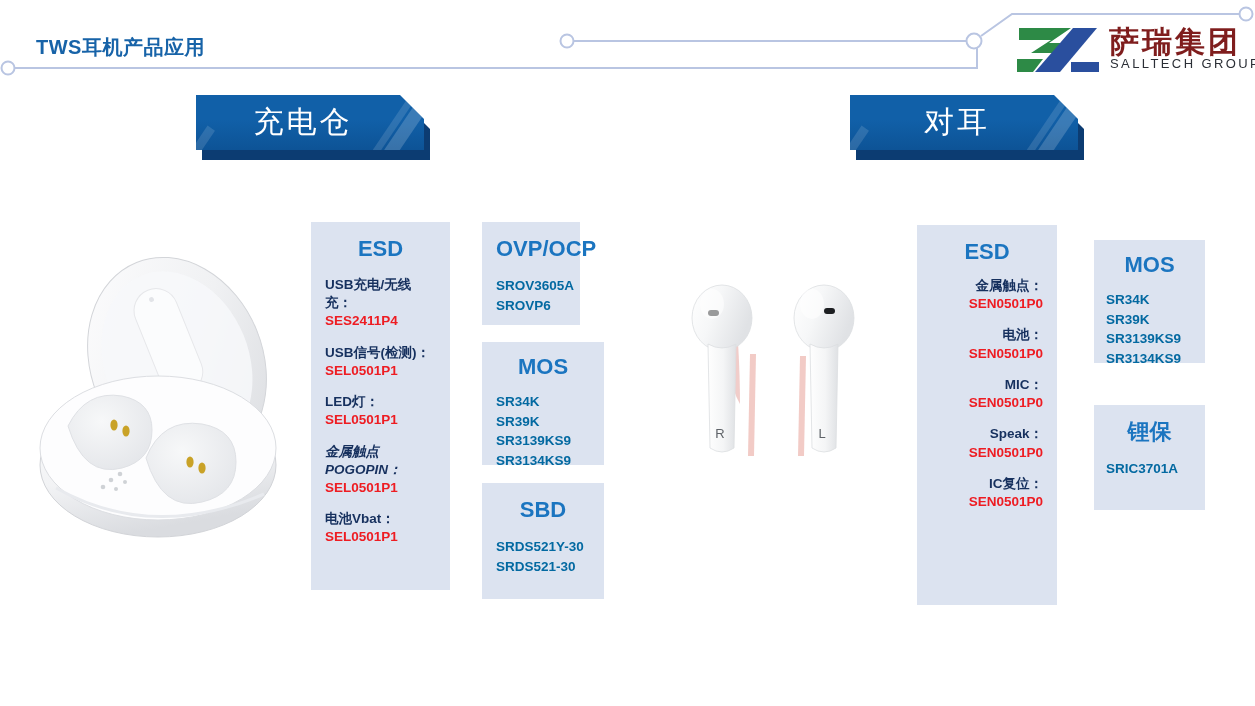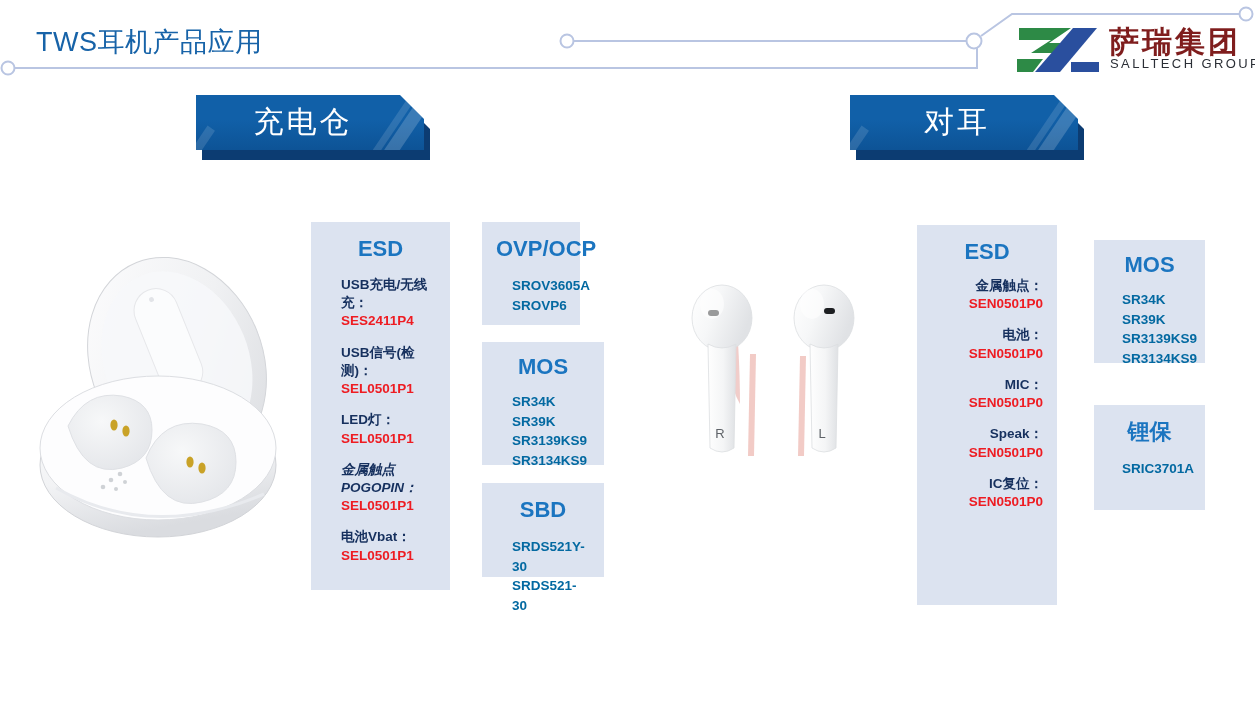--- a/index.html
+++ b/index.html
@@ -7,22 +7,22 @@
     width:1255px;height:706px;
     background:#ffffff;
     font-family:"Liberation Sans","DejaVu Sans",sans-serif;
     overflow:hidden;
     position:relative;
   }
   #slide{position:absolute;inset:0;width:1255px;height:706px;}
 
   
   #page-title{
-    position:absolute;left:36px;top:24px;
-    font-size:27px;font-weight:normal;
+    position:absolute;left:36px;top:34px;
+    font-size:20px;font-weight:bold;
     color:#1763a8;
     letter-spacing:0.5px;
     white-space:nowrap;
   }
   #deco-lines{position:absolute;left:0;top:0;width:1255px;height:95px;}
 
   
   #logo{position:absolute;left:1013px;top:24px;width:232px;height:52px;}
   #logo-mark{position:absolute;left:0;top:2px;width:90px;height:48px;}
   #logo-cn{
@@ -69,21 +69,21 @@
     color:#ffffff;font-size:30px;letter-spacing:3px;
     padding-right:14px;box-sizing:border-box;
   }
 
   
   .card{position:absolute;background:#dce3f0;box-sizing:border-box;}
   .card .ctitle{
     text-align:center;color:#1b75c0;font-weight:bold;
     font-size:22px;line-height:1;
   }
-  .card .cbody{margin-top:16px;margin-left:16px;}
+  .card .cbody{margin-top:16px;}
   .entry{margin-bottom:13px;}
   .entry .lbl{color:#16305e;font-weight:bold;font-size:13.5px;line-height:1.35;}
   .entry .val{color:#ee1c22;font-weight:bold;font-size:13.5px;line-height:1.35;}
   .plain{color:#0369a1;font-weight:bold;font-size:13.5px;line-height:1.45;}
 
   
   #case-photo{position:absolute;left:30px;top:250px;width:272px;height:305px;}
   #buds-photo{position:absolute;left:672px;top:272px;width:196px;height:196px;}
 </style>
 </head>
@@ -213,21 +213,21 @@
   <div class="card" style="left:482px;top:342px;width:122px;height:123px;padding:14px 14px 0 14px;">
     <div class="ctitle">MOS</div>
     <div class="cbody" style="margin-top:14px;">
       <div class="plain">SR34K</div>
       <div class="plain">SR39K</div>
       <div class="plain">SR3139KS9</div>
       <div class="plain">SR3134KS9</div>
     </div>
   </div>
 
-  <div class="card" style="left:482px;top:483px;width:122px;height:94px;padding:16px 14px 0 14px;">
+  <div class="card" style="left:482px;top:483px;width:122px;height:116px;padding:16px 14px 0 14px;">
     <div class="ctitle">SBD</div>
     <div class="cbody">
       <div class="plain">SRDS521Y-30</div>
       <div class="plain">SRDS521-30</div>
     </div>
   </div>
 
   <div class="banner" style="left:850px;top:95px;width:228px;">
     <div class="shadow"></div>
     <div class="face">

